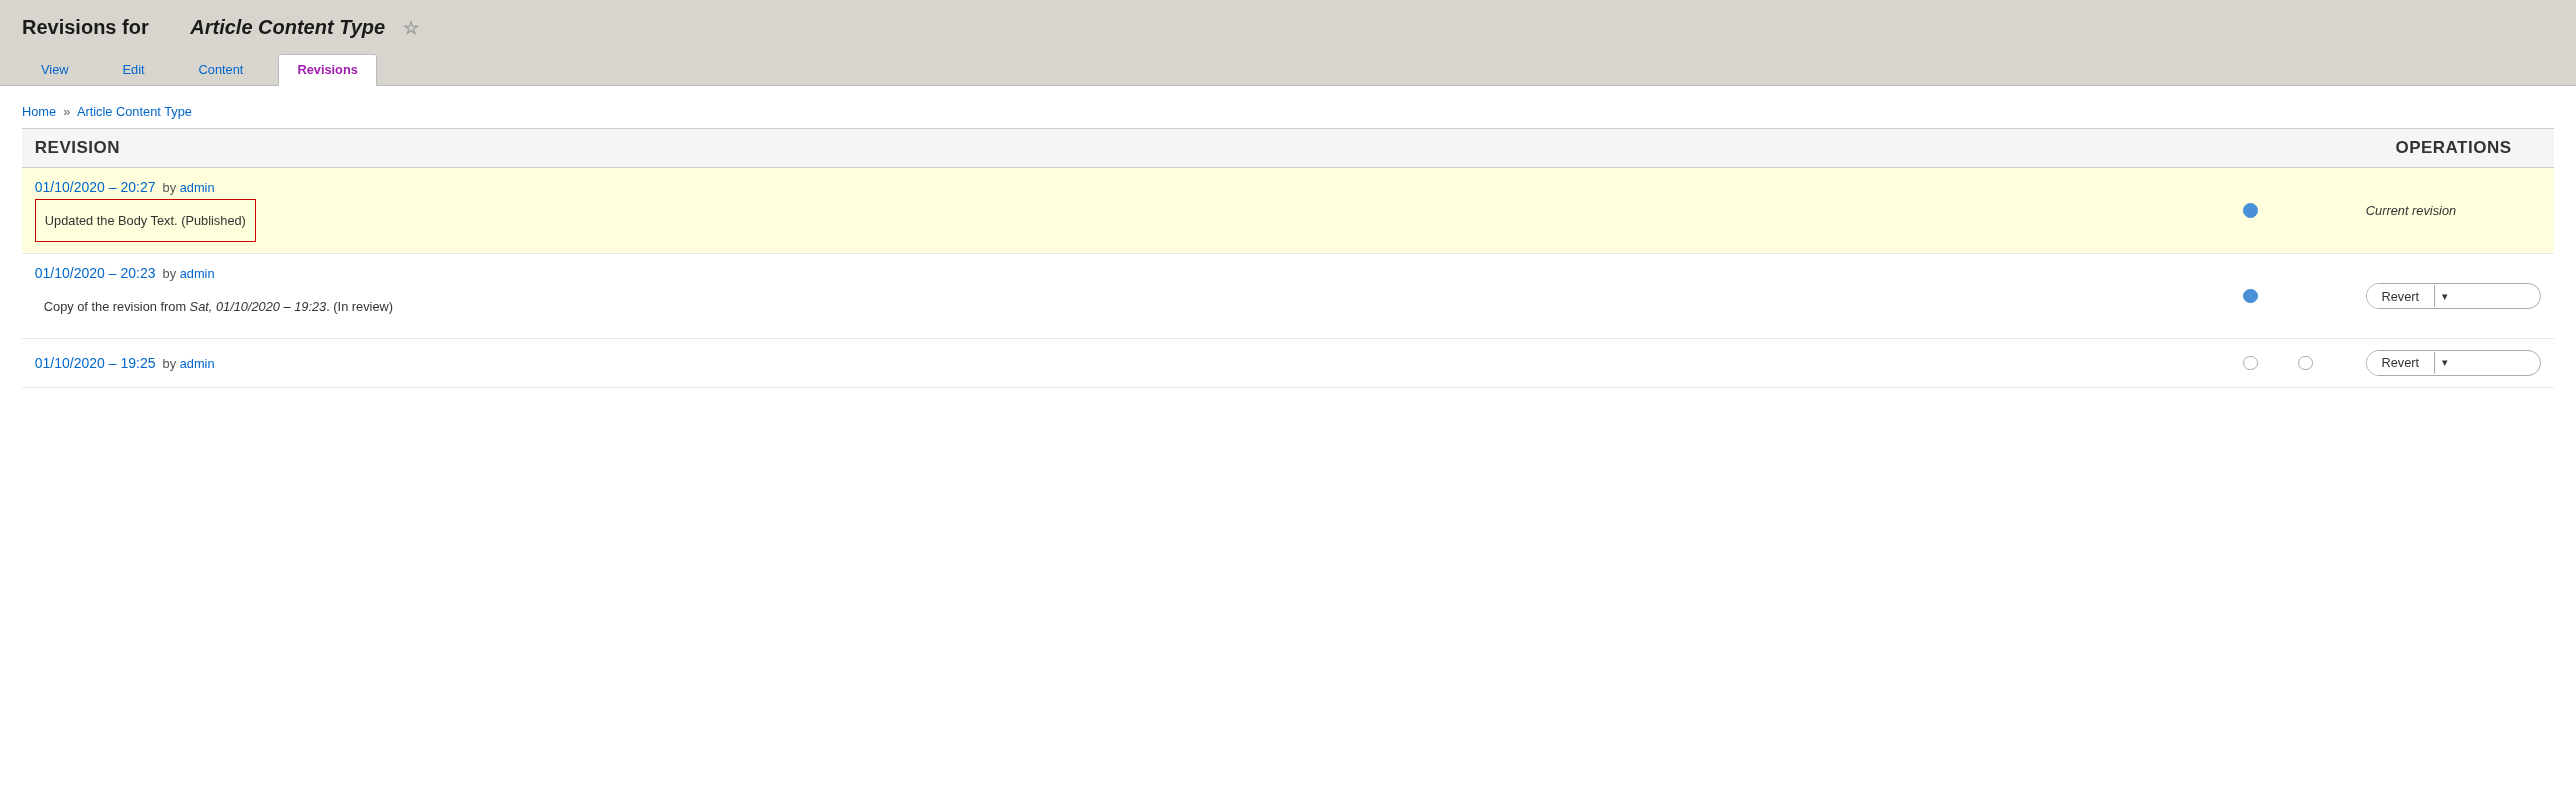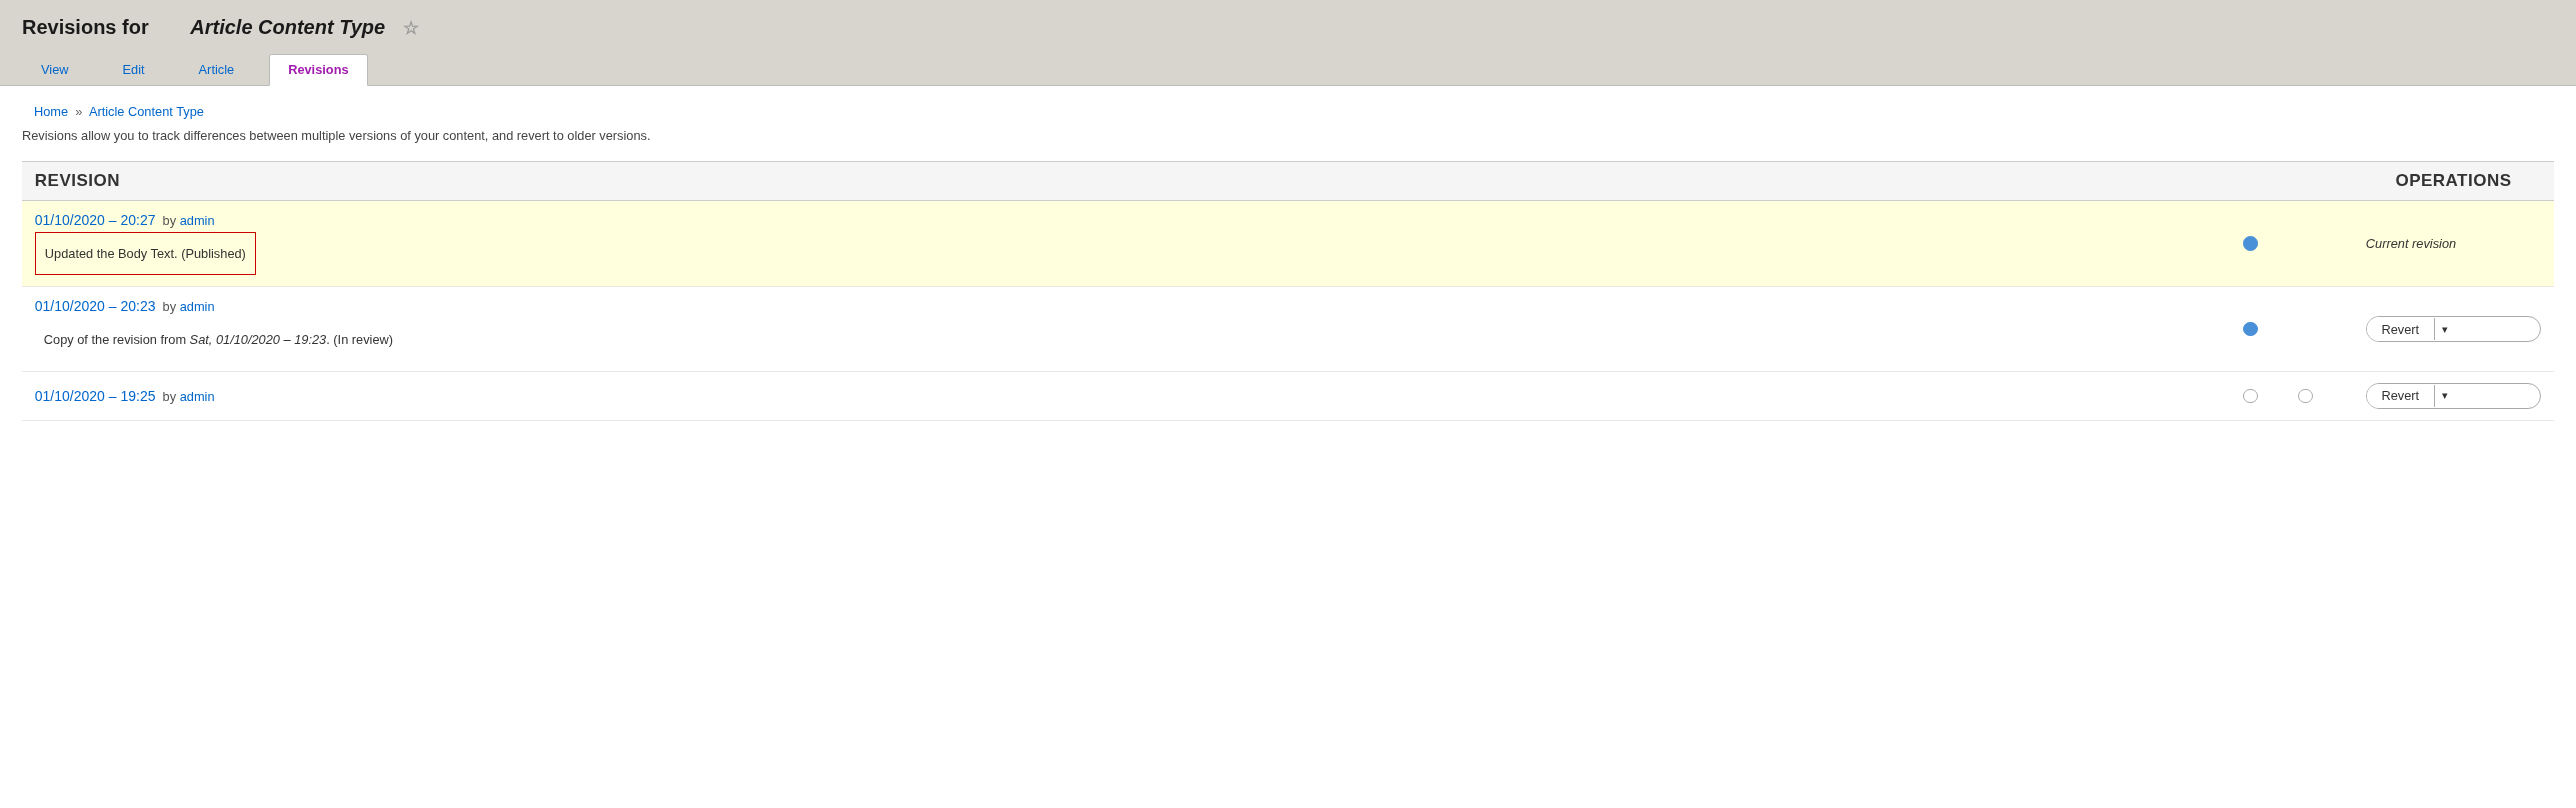--- a/index.html
+++ b/index.html
@@ -70,21 +70,20 @@
     }
 
     .main-content {
       padding: 18px 22px;
       border-top: 0.9px solid #bbb;
     }
 
     .breadcrumb {
       margin-bottom: 9px;
       font-size: 12.8px;
-      margin-left: 12px;
     }
 
     .breadcrumb a {
       color: #0066cc;
       text-decoration: none;
     }
 
     .breadcrumb-separator {
       margin: 0 3.6px;
       color: #666;
@@ -236,33 +235,32 @@
 <body>
 
 <div class="page-header">
   <div class="page-title">
     <span>Revisions for</span>&nbsp;<em>Article Content Type</em>
     <span class="star-icon">☆</span>
   </div>
   <div class="tabs-bar">
     <a class="tab">View</a>
     <a class="tab">Edit</a>
-    <a class="tab">Article</a>
+    <a class="tab">Content</a>
     <a class="tab active">Revisions</a>
   </div>
 </div>
 
 <div class="main-content">
   <div class="breadcrumb">
     <a>Home</a>
     <span class="breadcrumb-separator">»</span>
     <a>Article Content Type</a>
   </div>
 
-  <p class="description-text">Revisions allow you to track differences between multiple versions of your content, and revert to older versions.</p>
 
   <table class="revisions-table">
     <thead>
       <tr>
         <th>REVISION</th>
         <th class="middle-col"></th>
         <th class="middle-col"></th>
         <th class="ops-col ops-col-header">OPERATIONS</th>
       </tr>
     </thead>

